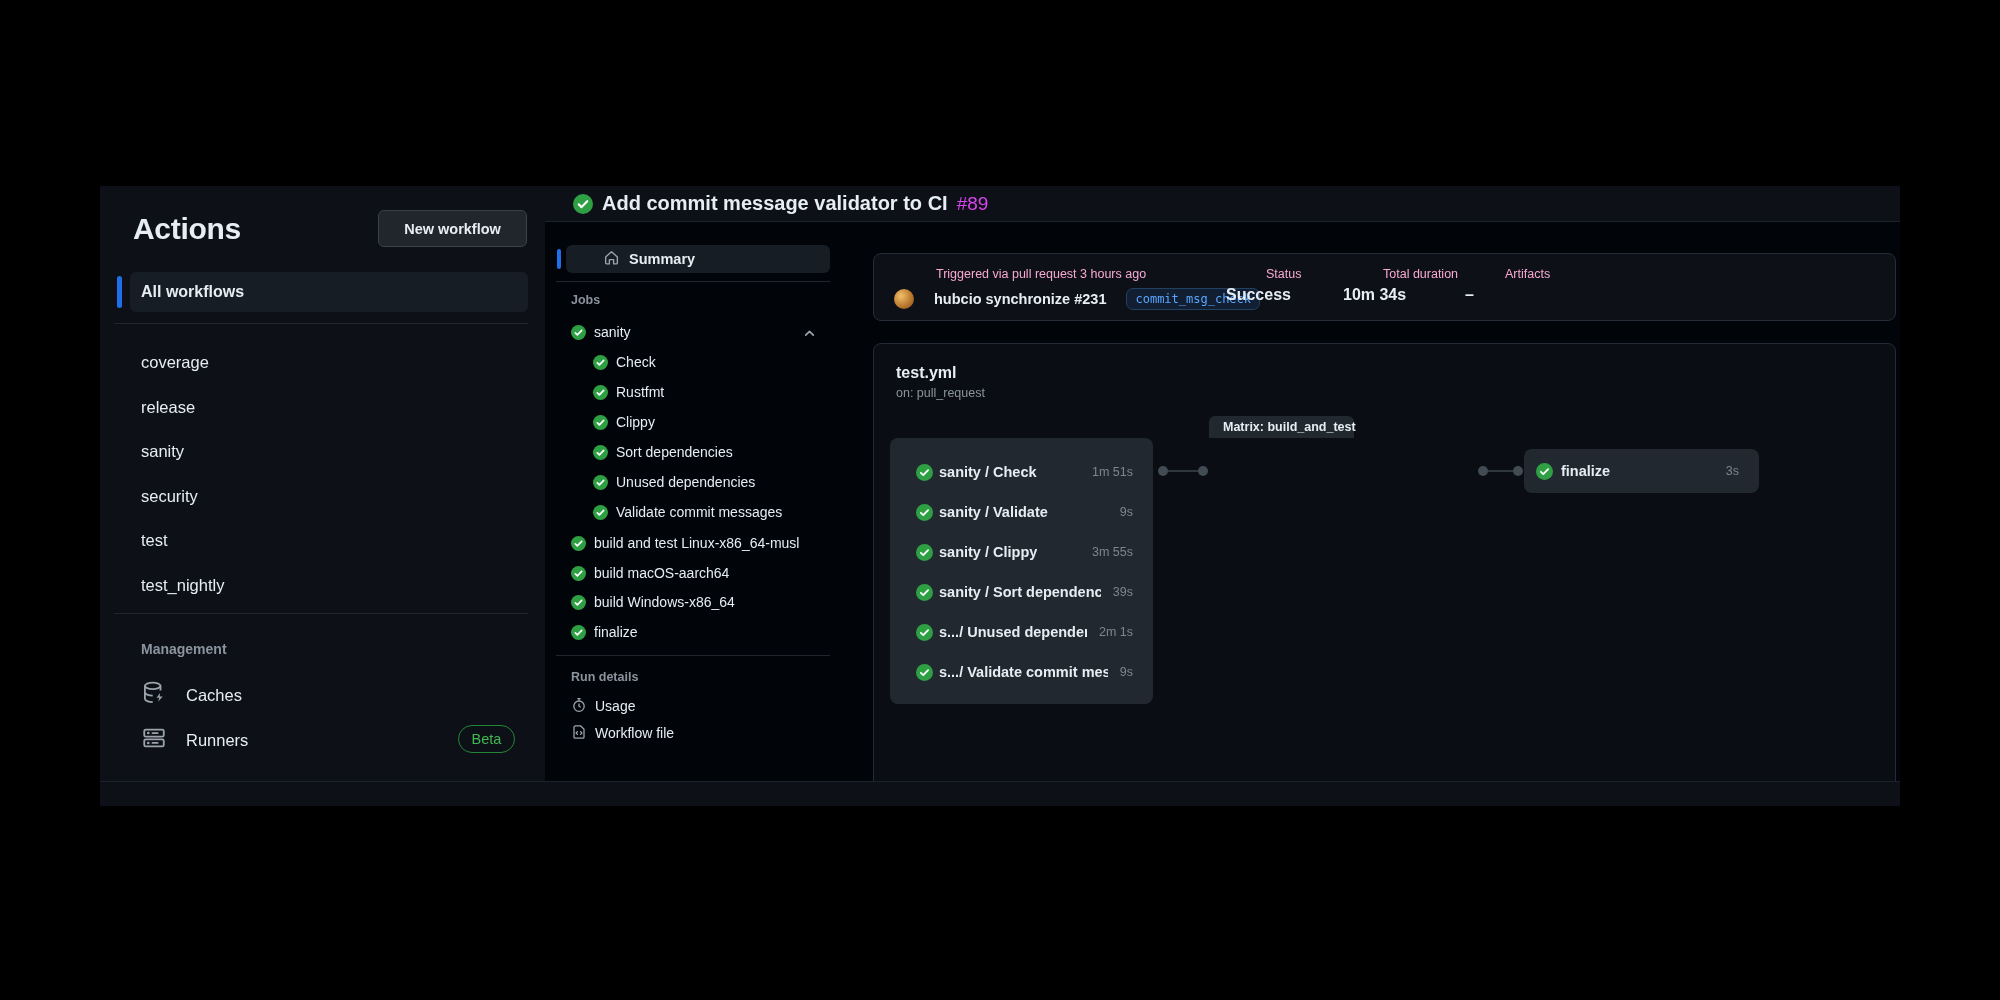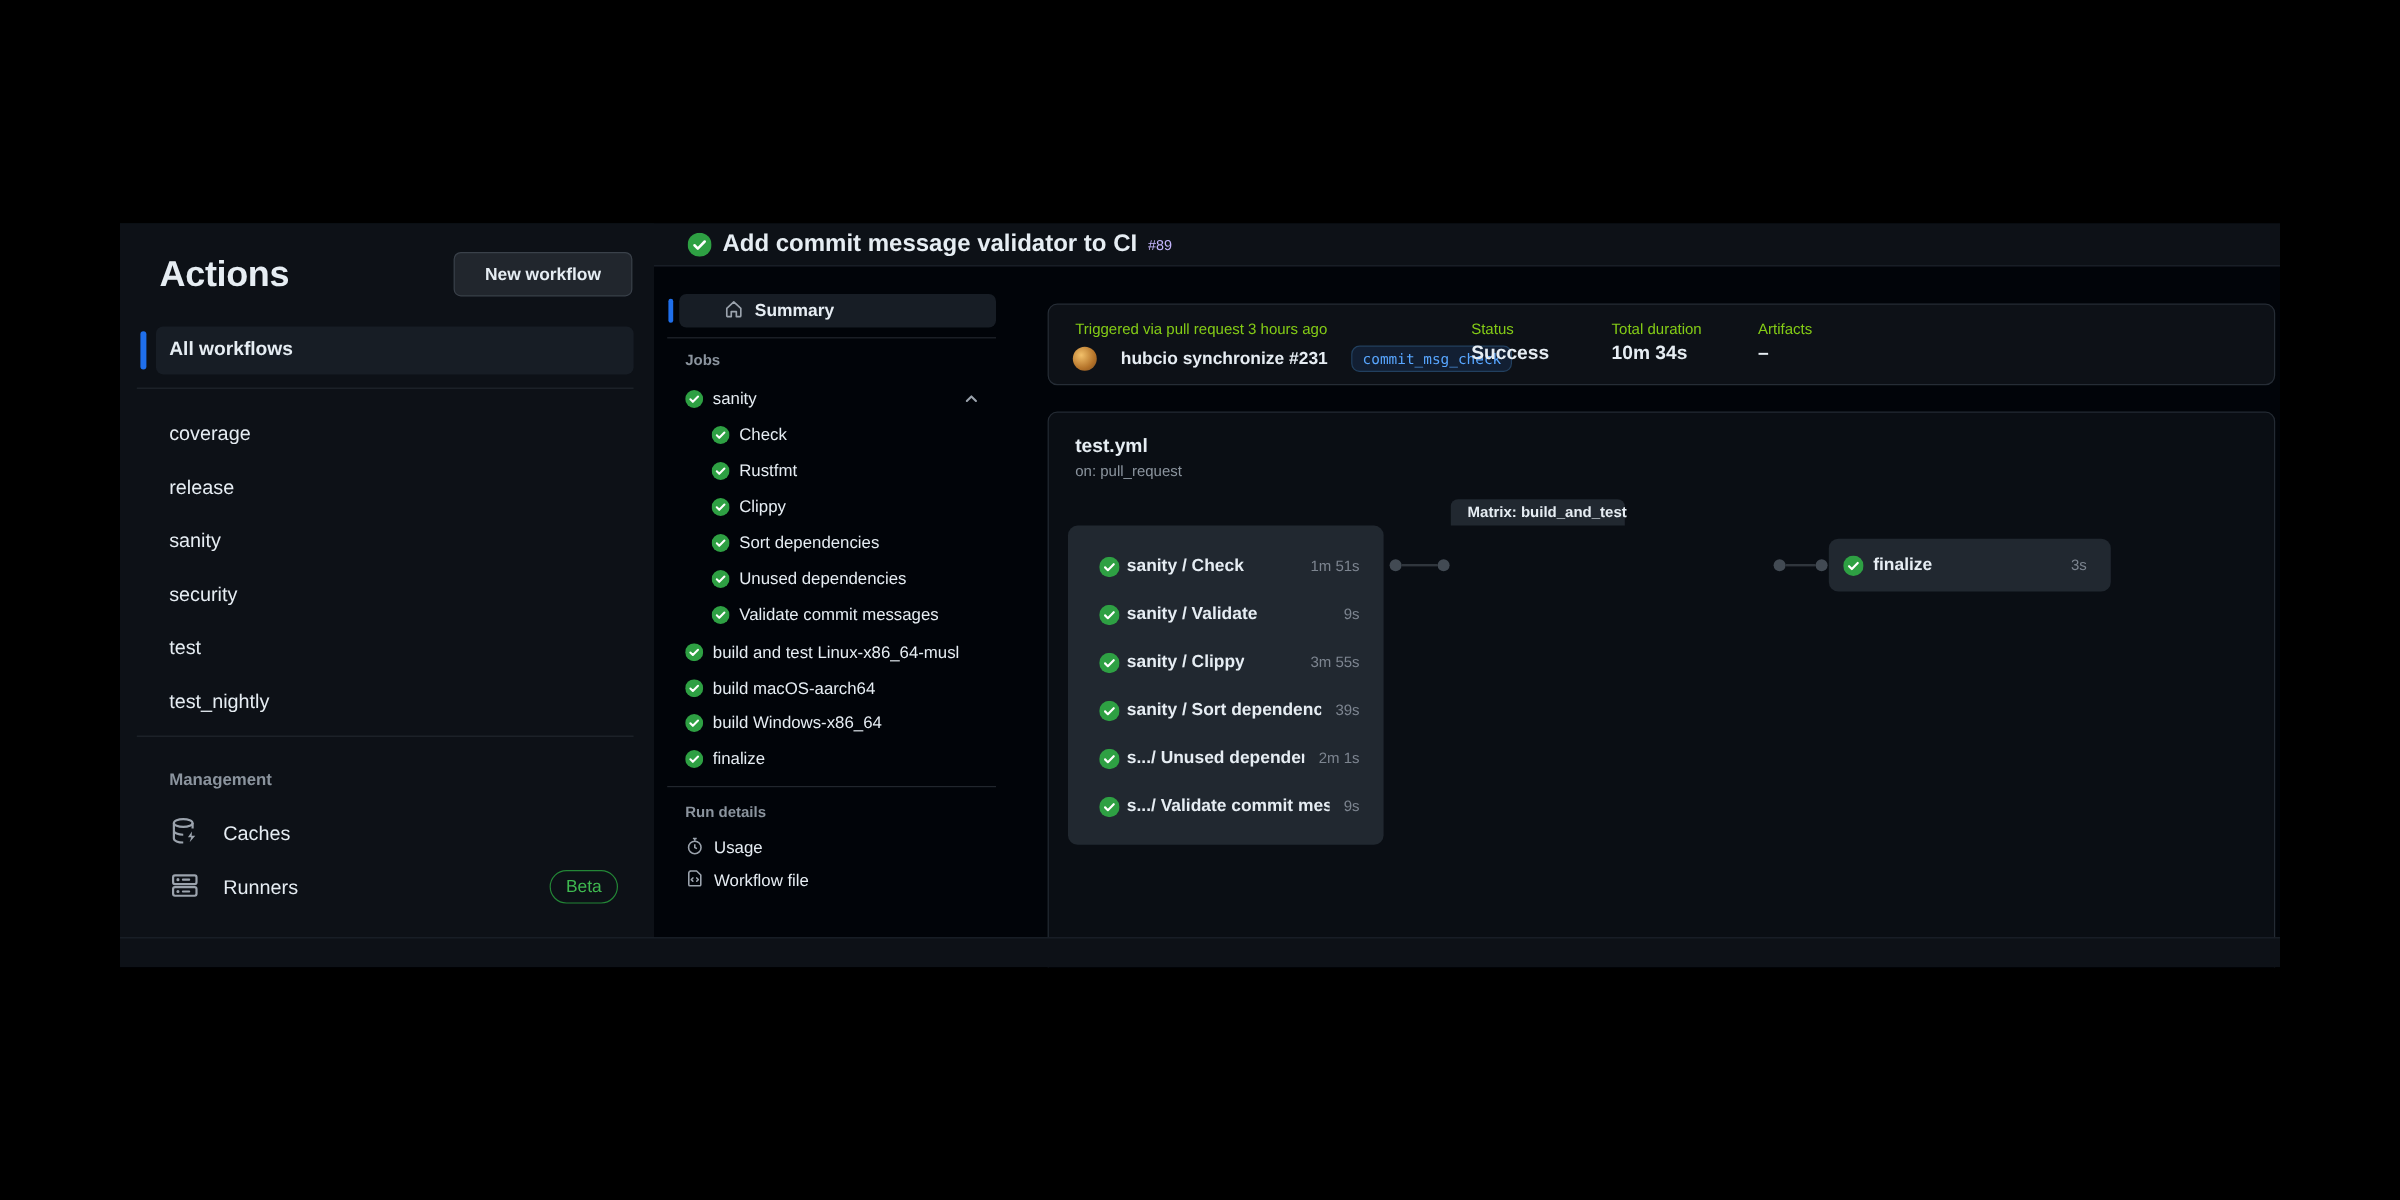--- a/index.html
+++ b/index.html
@@ -28,21 +28,21 @@
   .sb-row svg { width:26px; height:26px; }
   .beta-badge { position:absolute; left:358px; top:539px; width:57px; height:28px;
                 border:1px solid #238636; border-radius:14px; color:#3fb950; font-size:14.5px;
                 display:flex; align-items:center; justify-content:center; }
 
   
   .rightpane { position:absolute; left:445px; top:0; width:1355px; height:620px; background:#010409; }
   .title-strip { position:absolute; left:0; top:0; width:1355px; height:36px; background:#0d1117;
                  border-bottom:1px solid #1c222b; display:flex; align-items:center; padding-left:28px; gap:9px; }
   .title-strip .t { font-size:20px; font-weight:700; }
-  .title-strip .n { font-size:12px; font-weight:400; color:#c4b5fd; }
+  .title-strip .n { font-size:19px; font-weight:400; color:#d946ef; }
   .chk { display:inline-flex; flex:none; }
   .chk svg { width:100%; height:100%; }
   .chk-20 { width:20px; height:20px; }
   .chk-15 { width:15px; height:15px; }
   .chk-17 { width:17px; height:17px; }
 
   
   .nav-summary-bar { position:absolute; left:12px; top:63px; width:4px; height:20px; border-radius:2px; }
   .nav-summary { position:absolute; left:21px; top:59px; width:264px; height:28px; background:#171d25;
                  border-radius:6px; display:flex; align-items:center; padding-left:37px; gap:9px;
@@ -53,21 +53,21 @@
              font-size:14px; color:#e6edf3; cursor:pointer; white-space:nowrap; }
   .nav-row.l1 { left:26px; }
   .nav-row.l2 { left:48px; }
   .nav-chevron { position:absolute; left:258px; top:140px; width:13px; height:13px; cursor:pointer; }
   .nav-divider { position:absolute; left:11px; width:274px; height:1px; background:#21262d; }
   .nav-row svg.mi { width:16px; height:16px; }
 
   
   .hdr-card { position:absolute; left:328px; top:67px; width:1023px; height:68px; background:#0d1117;
               border:1px solid #262d36; border-radius:8px; }
-  .hdr-label { position:absolute; top:13px; font-size:12.5px; color:#84cc16; white-space:nowrap; }
+  .hdr-label { position:absolute; top:13px; font-size:12.5px; color:#f9a8d4; white-space:nowrap;margin-left:40px; }
   .hdr-value { position:absolute; top:32px; font-size:16px; font-weight:700; white-space:nowrap; }
   .hdr-row2 { position:absolute; left:20px; top:33px; height:24px; display:flex; align-items:center; gap:20px; }
   .avatar { width:20px; height:20px; border-radius:50%; flex:none;
             background:radial-gradient(circle at 35% 35%, #f2c06a, #b5742a 60%, #7a4a1d); }
   .commit-line { font-size:14.5px; font-weight:600; white-space:nowrap; }
   .branch-badge { font-family:"DejaVu Sans Mono", monospace; font-size:12px; color:#58a6ff;
                   background:#121f33; border:1px solid #22405f; border-radius:7px;
                   padding:3px 8px; cursor:pointer; white-space:nowrap; }
 
   

